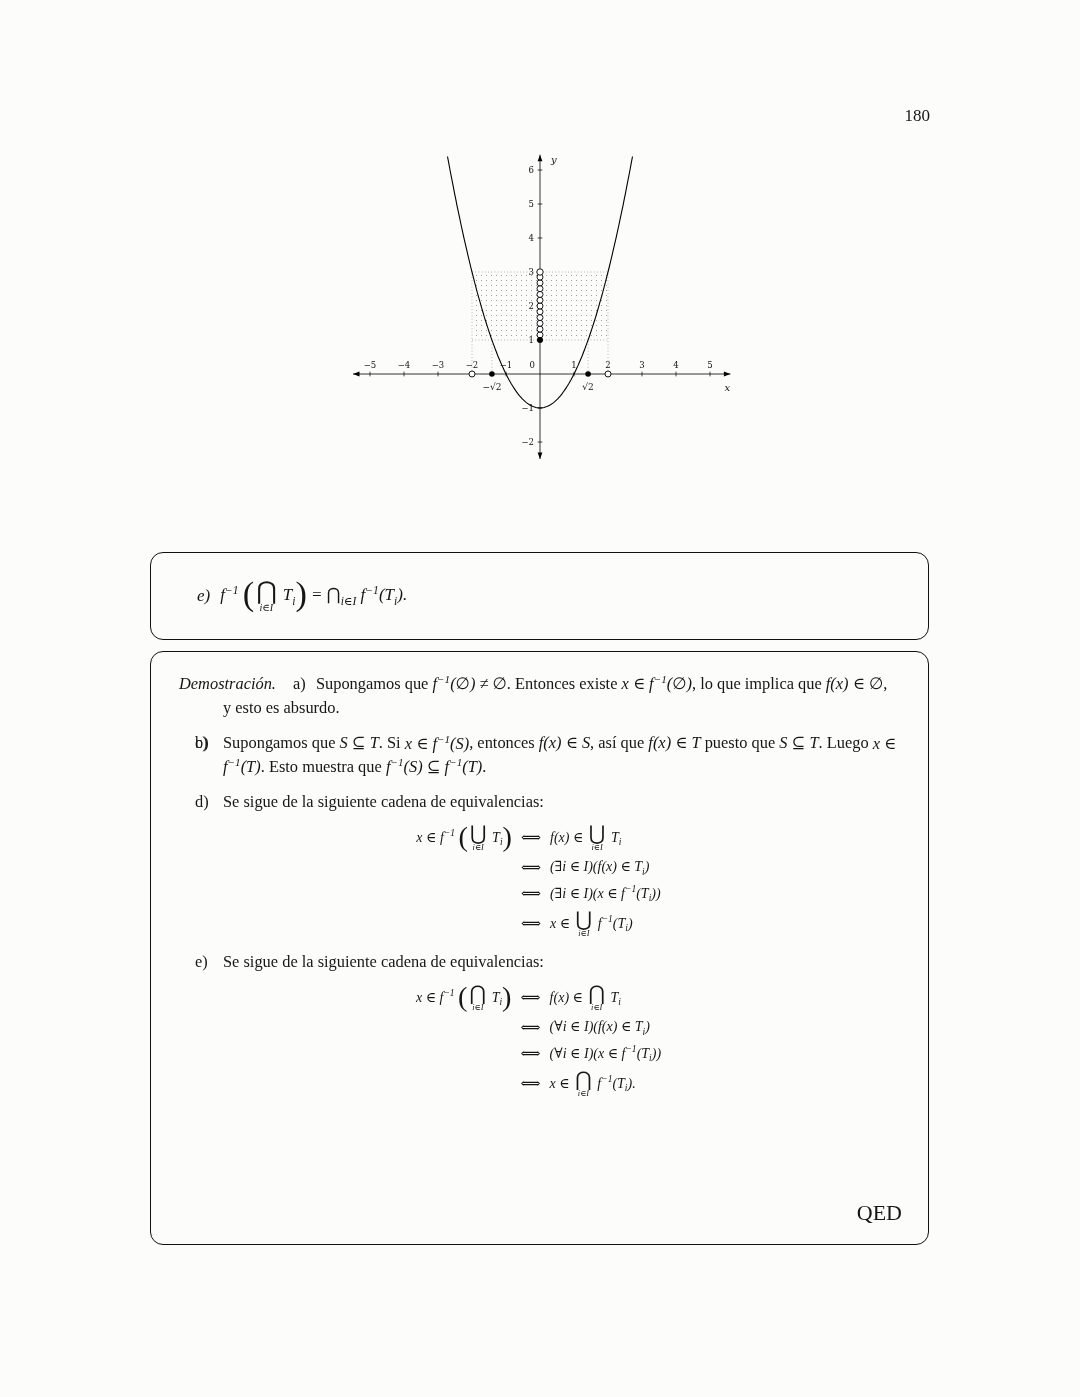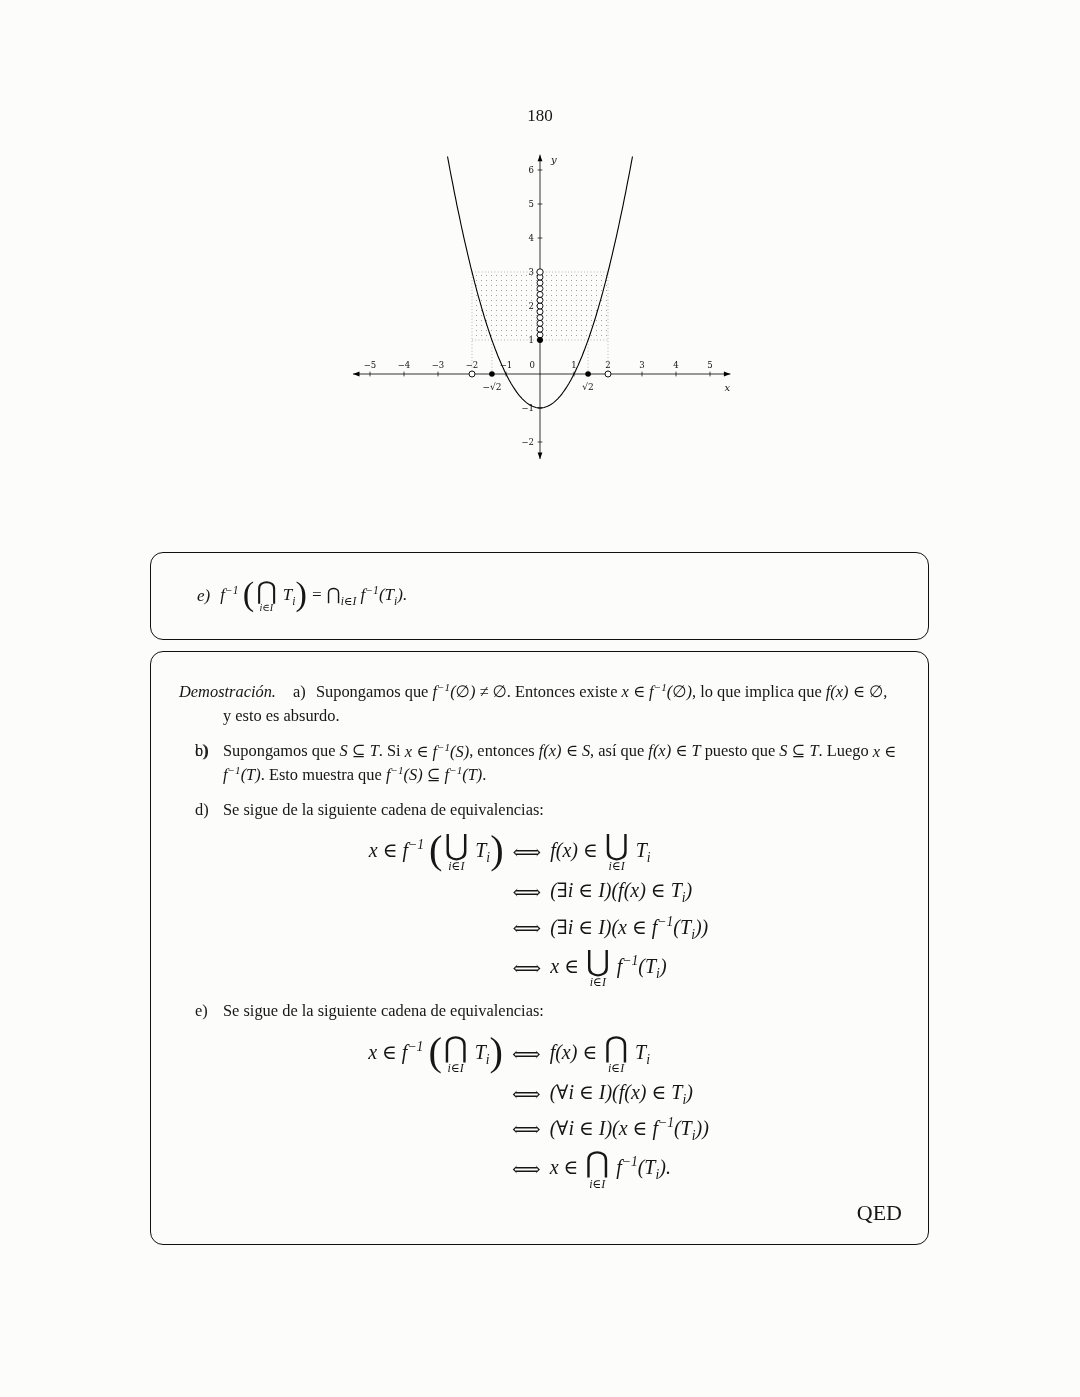--- a/index.html
+++ b/index.html
@@ -3,47 +3,47 @@
 <meta charset="utf-8">
 <style>
   *{box-sizing:border-box;}
   html,body{margin:0;padding:0;}
   body{
     width:1080px;height:1397px;background:#fcfcfb;
     font-family:"Liberation Serif","DejaVu Serif","DejaVu Sans",serif;
     color:#161616;position:relative;
   }
   .page{position:absolute;inset:0;}
-  .header{position:absolute;top:106px;left:150px;width:780px;display:flex;justify-content:center;font-size:17px;}
+  .header{position:absolute;top:106px;left:150px;width:780px;display:flex;justify-content:flex-end;font-size:17px;}
   .chapter{font-style:italic;}
   .fig-wrap{position:absolute;top:134px;left:325px;}
   #figure-svg text{font-family:"DejaVu Serif","DejaVu Sans",serif;fill:#111;}
   .caption{position:absolute;top:496px;left:0;width:1080px;text-align:center;font-size:16.5px;}
   .thm-box{
     position:absolute;top:552px;left:150px;width:779px;height:88px;
     border:1.3px solid #111;border-radius:13px;
     display:flex;align-items:center;padding-left:46px;font-size:17px;background:#fcfcfb;
   }
   .thm-label{font-style:italic;margin-right:10px;}
   .math{font-style:italic;}
   .mi{font-style:italic;}
   .proof-box{
     position:absolute;top:651px;left:150px;width:779px;height:594px;
     border:1.3px solid #111;border-radius:13px;
-    padding:28px 30px 16px 28px;font-size:16.4px;line-height:1.42;background:#fcfcfb;
+    padding:20px 30px 16px 28px;font-size:16.4px;line-height:1.42;background:#fcfcfb;
   }
   .pfirst{padding-left:44px;text-indent:-44px;margin-bottom:12px;}
   .ptitle{font-style:italic;margin-right:13px;}
   .ilabel{margin-right:6px;}
   .pitem{position:relative;padding-left:44px;margin:11px 0;}
   .plabel{position:absolute;left:16px;}
   .eq{
     display:grid;grid-template-columns:max-content max-content max-content;
     justify-content:center;align-items:center;
-    margin:8px 0 2px 0;row-gap:4px;font-size:20px;
+    margin:8px 0 2px 0;row-gap:4px;font-size:14px;
   }
   .eq-l{text-align:right;}
   .eq-a{padding:0 9px;}
   .eq-r{text-align:left;}
   .nary{display:inline-flex;flex-direction:column;align-items:center;vertical-align:middle;line-height:1;margin:0 2px;}
   .nary .op{font-size:1.45em;font-style:normal;line-height:0.95;}
   .nary .lim{font-size:0.6em;font-style:italic;line-height:1;margin-top:1px;}
   .bigp{font-size:2.02em;font-style:normal;vertical-align:middle;line-height:0.75;position:relative;top:-2px;}
   sup,sub{font-size:0.68em;}
   .qed{position:absolute;right:26px;bottom:16px;font-size:22px;}

